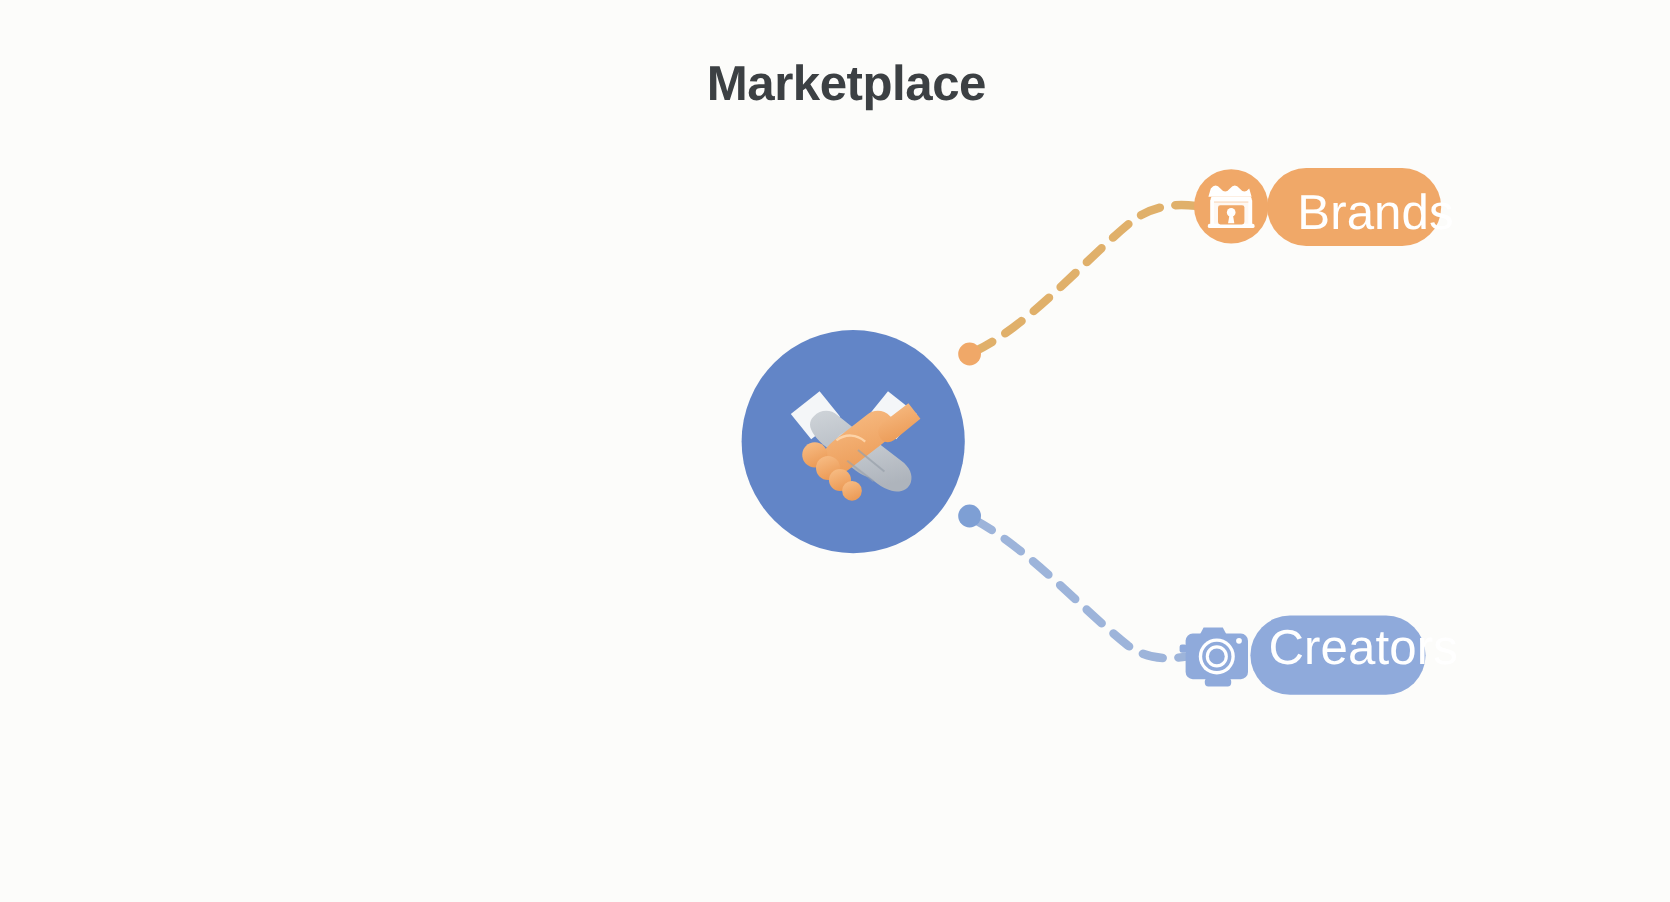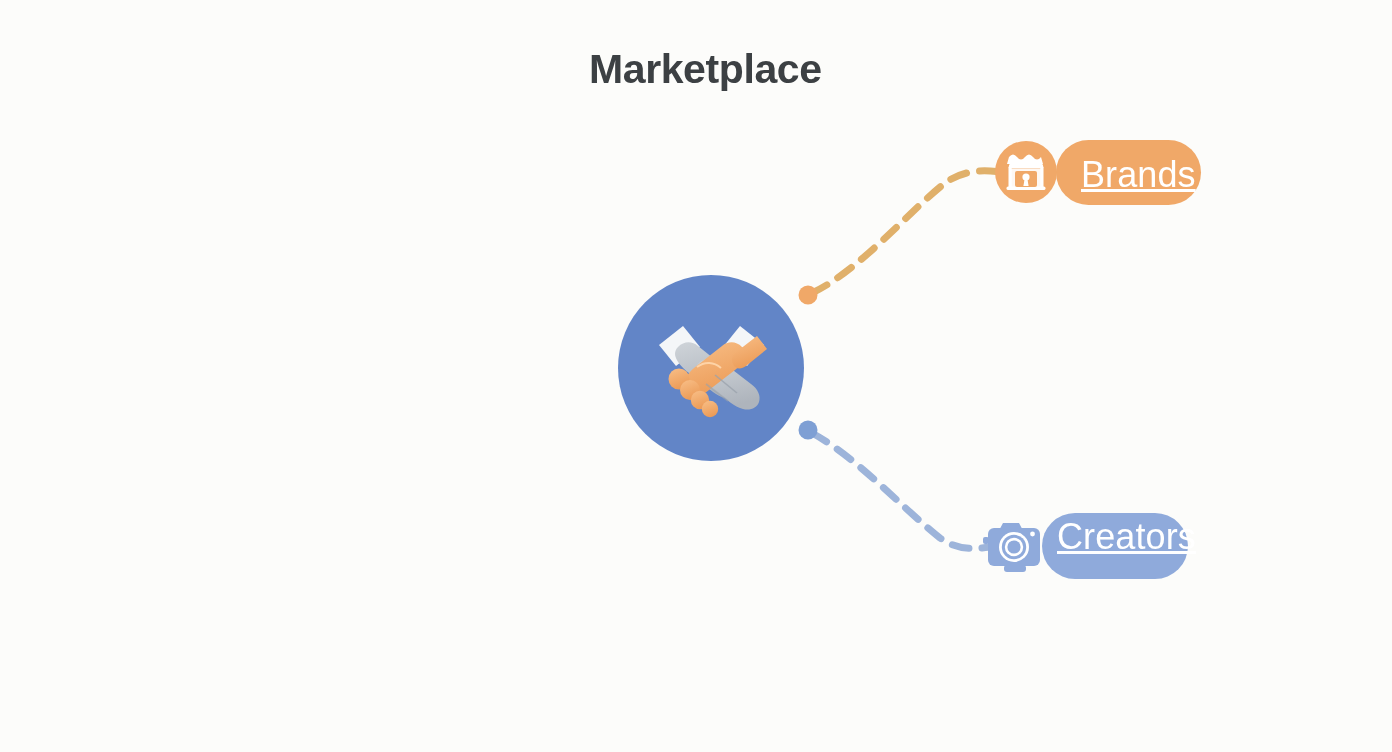--- a/index.html
+++ b/index.html
@@ -38,27 +38,26 @@
     font-size: 41px;
     font-weight: bold;
     color: #3c4043;
     letter-spacing: -0.4px;
     line-height: 54px;
     white-space: nowrap;
     font-family: "Liberation Sans", sans-serif;
   }
   .node-label {
     position: absolute;
-    font-size: 36px;
+    font-size: 41px;
     color: #ffffff;
     font-family: "Liberation Sans", sans-serif;
     white-space: nowrap;
     letter-spacing: 0.1px;
     line-height: 1;
-    text-decoration: underline;
   }
   #brands-label { left: 1081px; top: 157px; }
   #creators-label { left: 1057px; top: 519px; }
 </style>
 </head>
 <body>
 
 <div id="stage">
 
   <div class="page-title">Marketplace</div>

